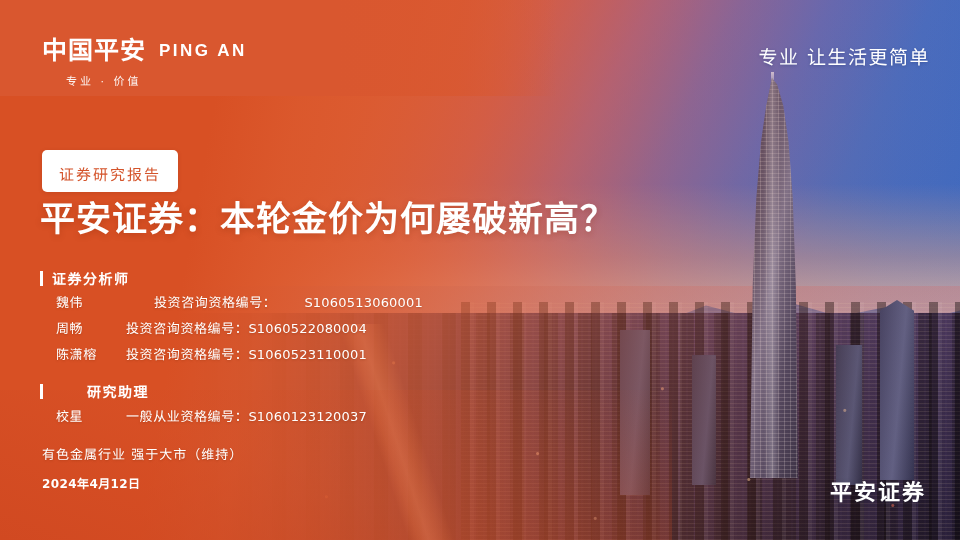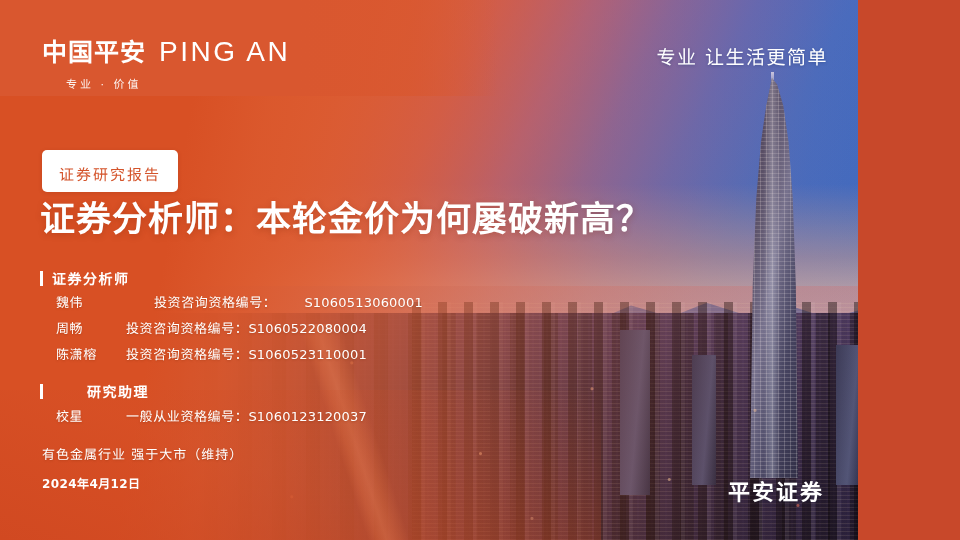--- a/index.html
+++ b/index.html
@@ -5,21 +5,21 @@
 <style>
   * { margin:0; padding:0; box-sizing:border-box; }
   html, body {
     width:960px; height:540px;
     font-family:"Liberation Sans", "DejaVu Sans", sans-serif;
     background:#c8482a; overflow:hidden;
   }
 
   .cover {
     position:relative;
-    width:858px; height:540px;
+    width:960px; height:540px;
     overflow:hidden;
     background:#000000;
   }
 
   
   .photo { position:absolute; inset:0; overflow:hidden; }
 
   
   .sky {
     position:absolute; left:0; top:0; width:100%; height:64%;
@@ -164,21 +164,21 @@
 
   
   .logo-wrap { position:absolute; left:42px; top:38px; }
   .logo-row { display:flex; align-items:center; gap:13px; }
   .logo-cn {
     font-size:25px; font-weight:700; color:#ffffff;
     letter-spacing:1px; line-height:1; white-space:nowrap;
     font-family:"DejaVu Sans","Liberation Sans",sans-serif;
   }
   .logo-en {
-    font-size:28px; font-weight:400; color:#ffffff;
+    font-size:17px; font-weight:700; color:#ffffff;
     letter-spacing:2.5px; line-height:1; white-space:nowrap;
   }
   .logo-sub {
     margin-top:9px; margin-left:24px;
     font-size:11px; color:rgba(255,255,255,.92);
     letter-spacing:3px; white-space:nowrap;
     font-family:"DejaVu Sans","Liberation Sans",sans-serif;
   }
 
   .slogan {
@@ -299,21 +299,21 @@
         <span class="logo-cn">中国平安</span>
         <span class="logo-en">PING AN</span>
       </div>
       <div class="logo-sub">专业 · 价值</div>
     </div>
 
     <div class="slogan">专业 让生活更简单</div>
 
     <div class="badge">证券研究报告</div>
 
-    <h1 class="title">证券分析师：本轮金价为何屡破新高？</h1>
+    <h1 class="title">平安证券：本轮金价为何屡破新高？</h1>
 
     <div class="sec-head sec-analyst">
       <span class="bar"></span>
       <span>证券分析师</span>
     </div>
 
     <div class="person p1">
       <span class="nm">魏伟</span>
       <span class="lbl">投资咨询资格编号：</span>
       <span class="no">S1060513060001</span>

